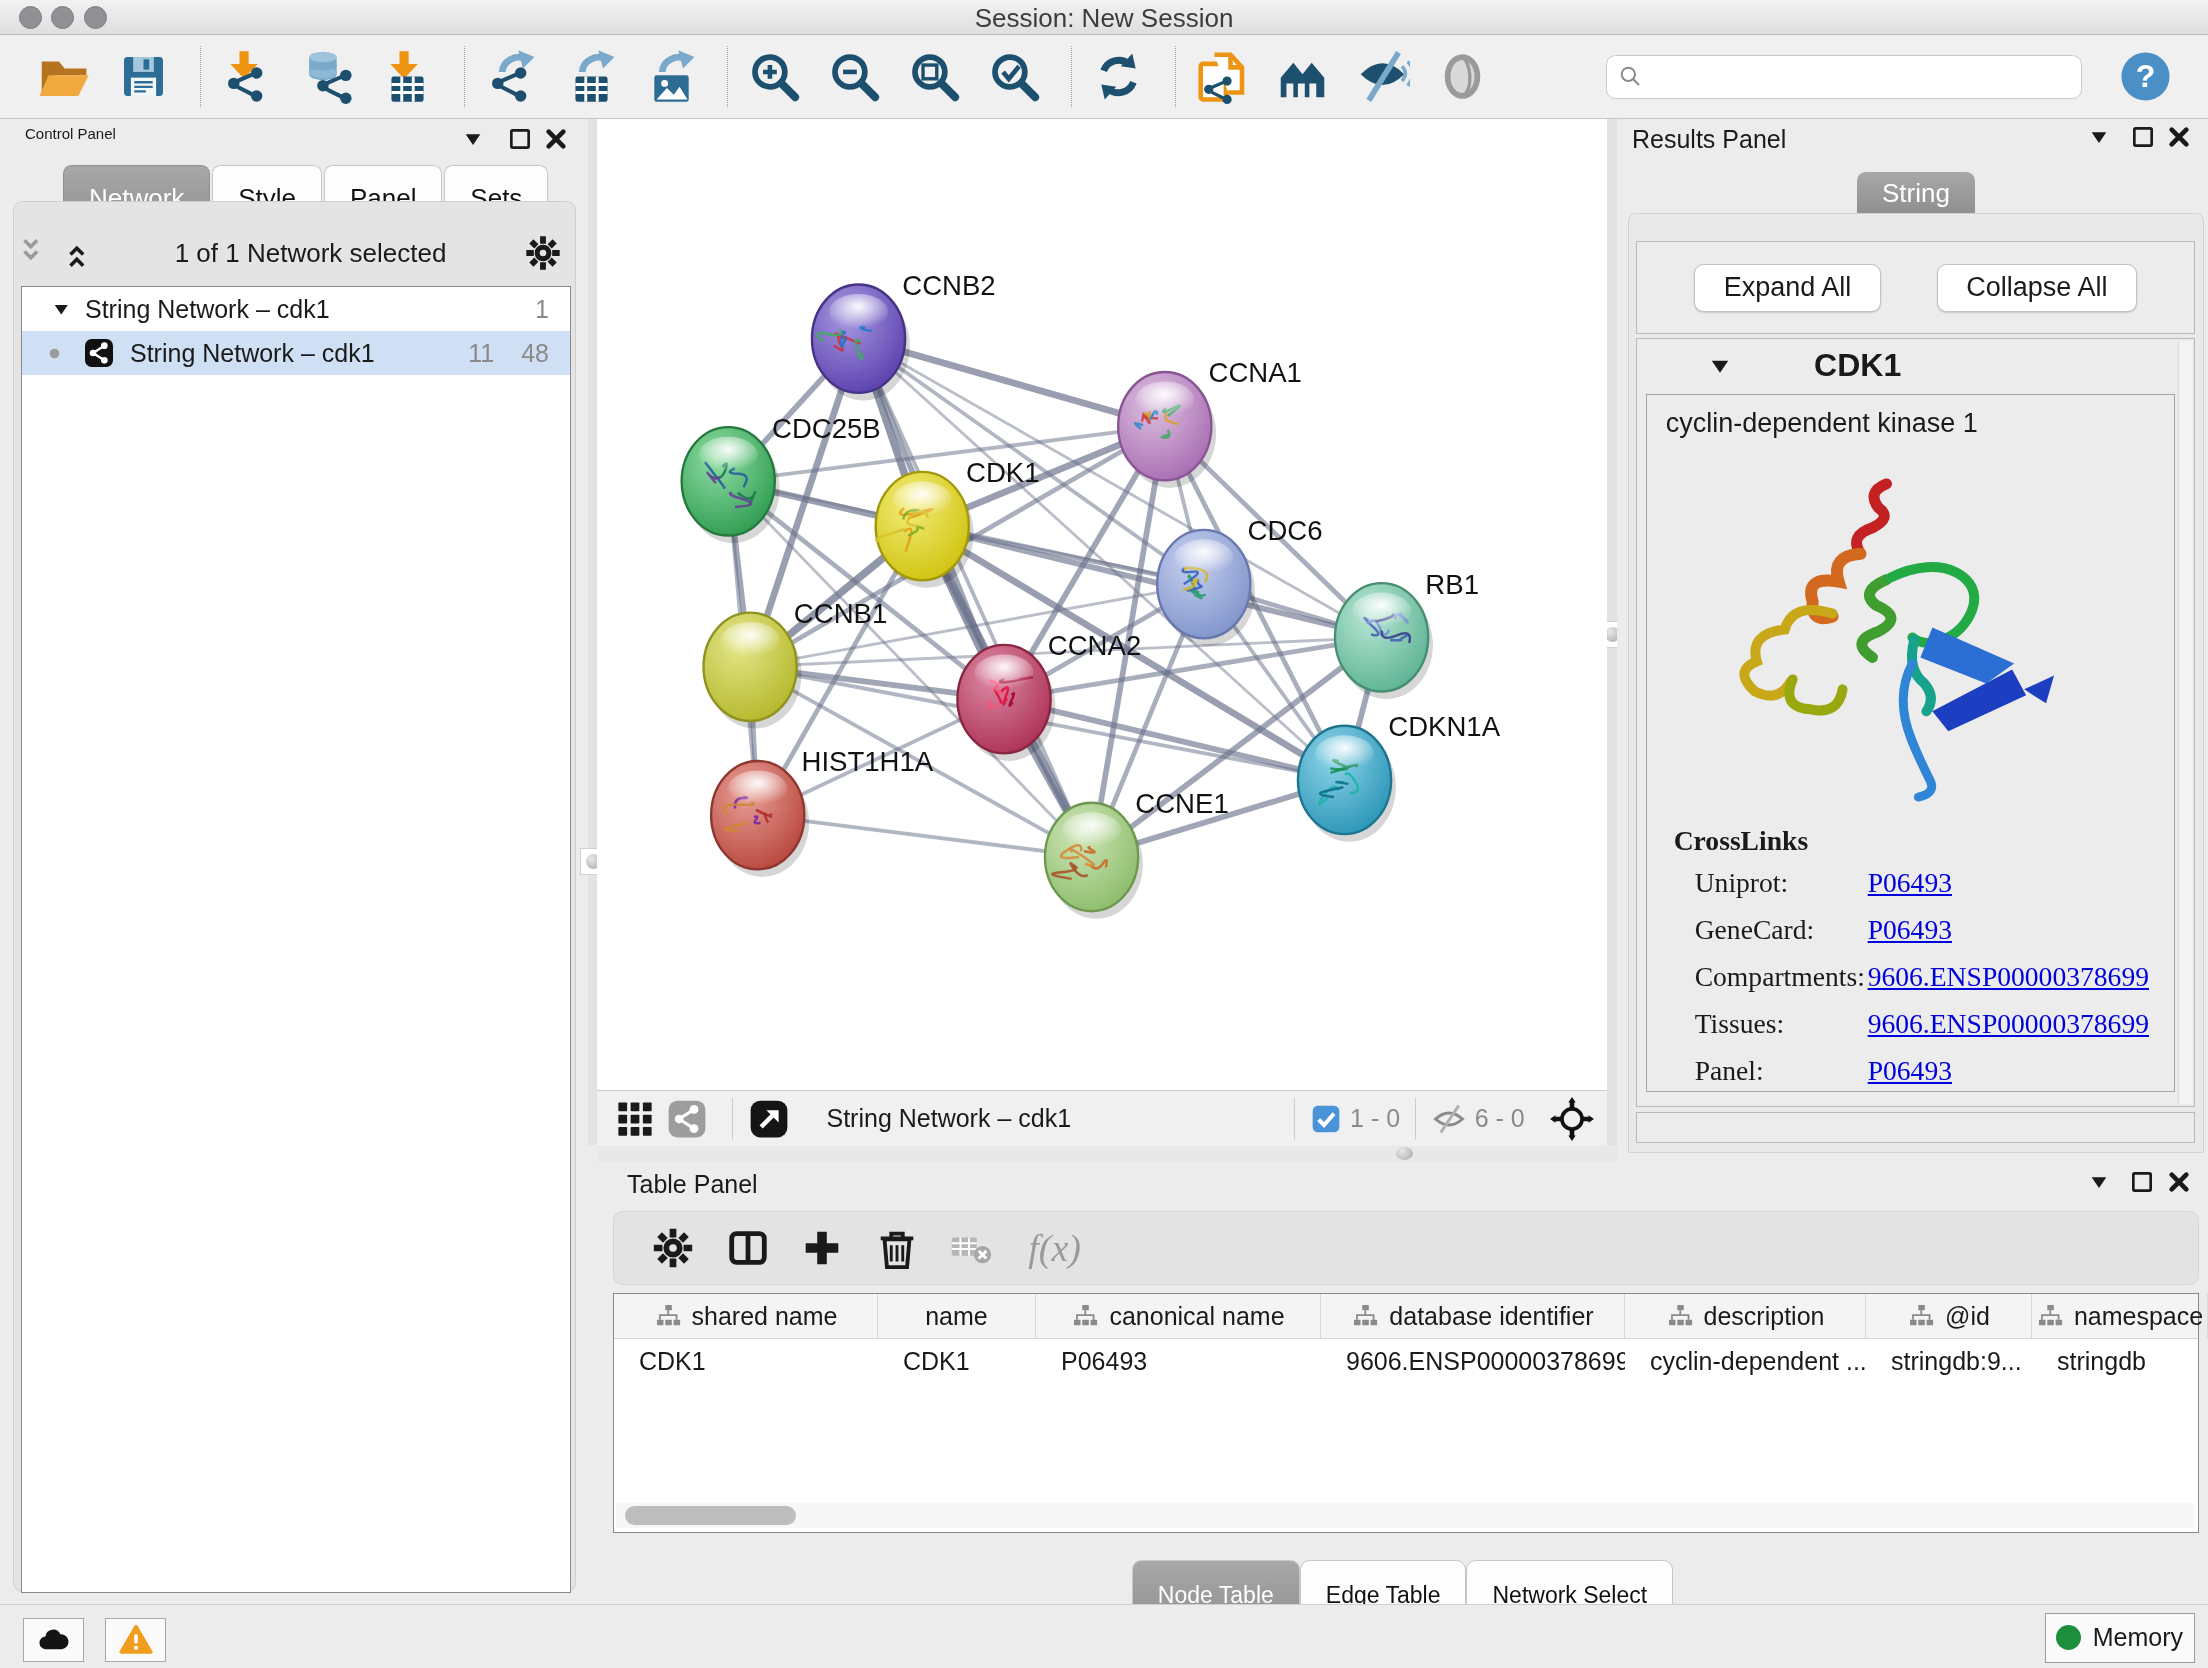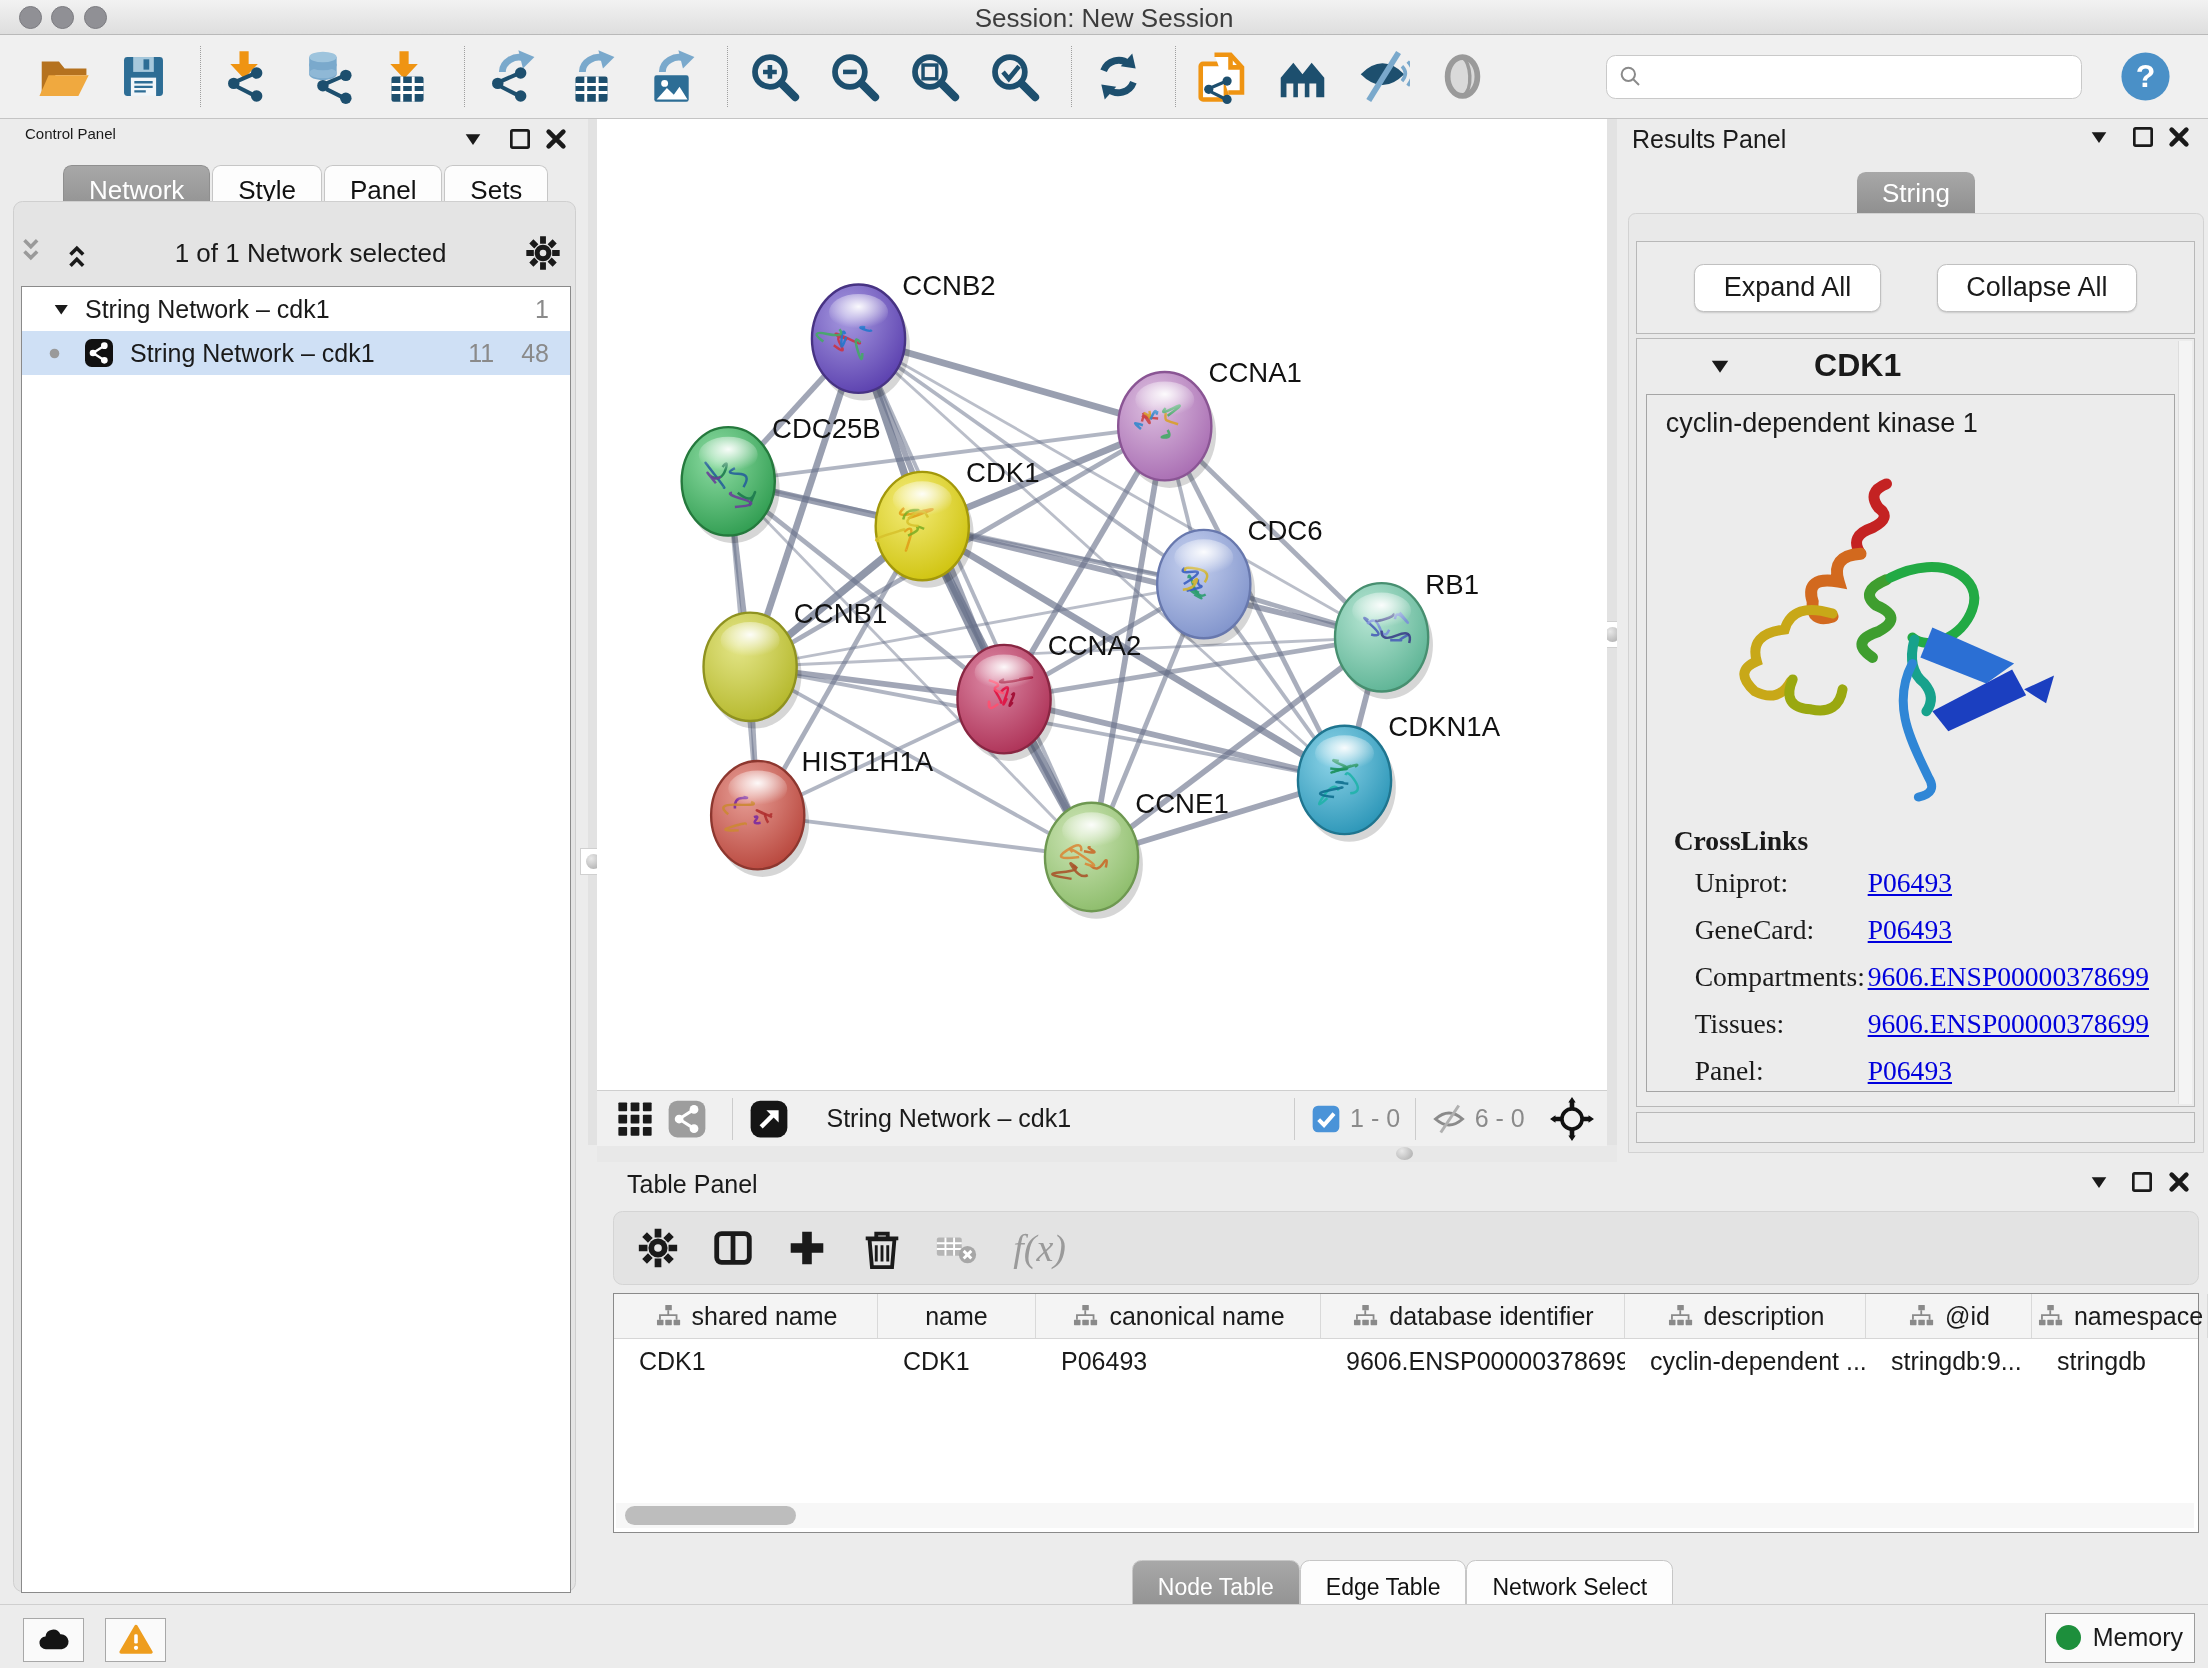--- a/index.html
+++ b/index.html
@@ -30,21 +30,21 @@
   #help-btn{width:55px;height:55px;margin-left:36px;}
 
   
   .panel-title{font-size:25px;color:#1a1a1a;}
   .panel-ctl{width:32px;height:32px;}
 
   
   #control-panel{left:0;top:119px;width:588px;height:1485px;background:#ececec;}
   .tab{height:48px;border:1px solid #c6c6c6;border-bottom:none;border-radius:8.6px 8.6px 0 0;
        background:#fdfdfd;color:#111;font-size:26px;display:inline-flex;align-items:center;
-       justify-content:center;padding:0 25px;margin-right:1.9px;}
+       justify-content:center;padding:8px 25px;margin-right:1.9px;}
   .tab.active{background:linear-gradient(#a8a8a8,#8f8f8f);color:#fff;border-color:#8f8f8f;}
   #cp-subpanel{left:13.3px;top:82px;width:561px;height:1389px;background:#e4e4e4;
                border:1px solid #cfcfcf;border-radius:9.5px;}
   #cp-info-row{left:15px;top:110px;width:557px;height:48px;display:flex;align-items:center;}
   #cp-tree{left:21px;top:167px;width:548px;height:1305px;background:#fff;border:1.9px solid #8a8a8a;}
   .tree-row{height:44px;display:flex;align-items:center;font-size:25px;}
   .tree-row.selected{background:#cfe0f5;}
   .tree-num{color:#8a8a8a;}
 
   
@@ -81,21 +81,21 @@
   #crosslinks .clh{font-weight:bold;margin-bottom:9.5px;}
   .cl-row{display:flex;margin-bottom:15px;}
   .cl-label{width:173px;margin-left:21px;}
   .cl-value{color:#0000dd;text-decoration:underline;}
   #rp-scroll{position:absolute;right:1.9px;top:1.9px;width:13.3px;height:763px;background:#f4f4f4;border-left:1px solid #ddd;}
   #rp-next{position:absolute;left:6.7px;top:898px;width:557px;height:28.5px;background:#ececec;border:1.9px solid #b8b8b8;}
 
   
   #table-panel{left:597px;top:1162px;width:1611px;height:441px;background:#ececec;}
   #tp-toolbar{position:absolute;left:16px;top:49px;width:1586px;height:74px;background:#e3e3e3;
-              border:1px solid #d4d4d4;border-radius:9.5px;display:flex;align-items:center;padding-left:21px;box-sizing:border-box;}
+              border:1px solid #d4d4d4;border-radius:9.5px;display:flex;align-items:center;padding-left:36px;box-sizing:border-box;}
   .tp-icon{width:46px;height:46px;margin-right:28.5px;}
   .fx{font-family:"Liberation Serif",serif;font-style:italic;font-size:38px;color:#9a9a9a;margin-left:5.7px;}
   #tp-table{position:absolute;left:16px;top:131px;width:1586px;height:240px;background:#fff;border:1.9px solid #8a8a8a;box-sizing:border-box;}
   #tp-header{display:flex;height:44px;background:#f4f4f4;border-bottom:1.9px solid #d6d6d6;}
   .th{display:flex;align-items:center;justify-content:center;font-size:25px;border-right:1px solid #d9d9d9;
       box-sizing:border-box;overflow:hidden;white-space:nowrap;flex:0 0 auto;}
   .th .icon{width:28.5px;height:28.5px;margin-right:9.5px;flex:0 0 auto;}
   .tr{display:flex;height:44px;}
   .td{font-size:25px;display:flex;align-items:center;padding-left:25px;box-sizing:border-box;
       overflow:hidden;white-space:nowrap;flex:0 0 auto;}

